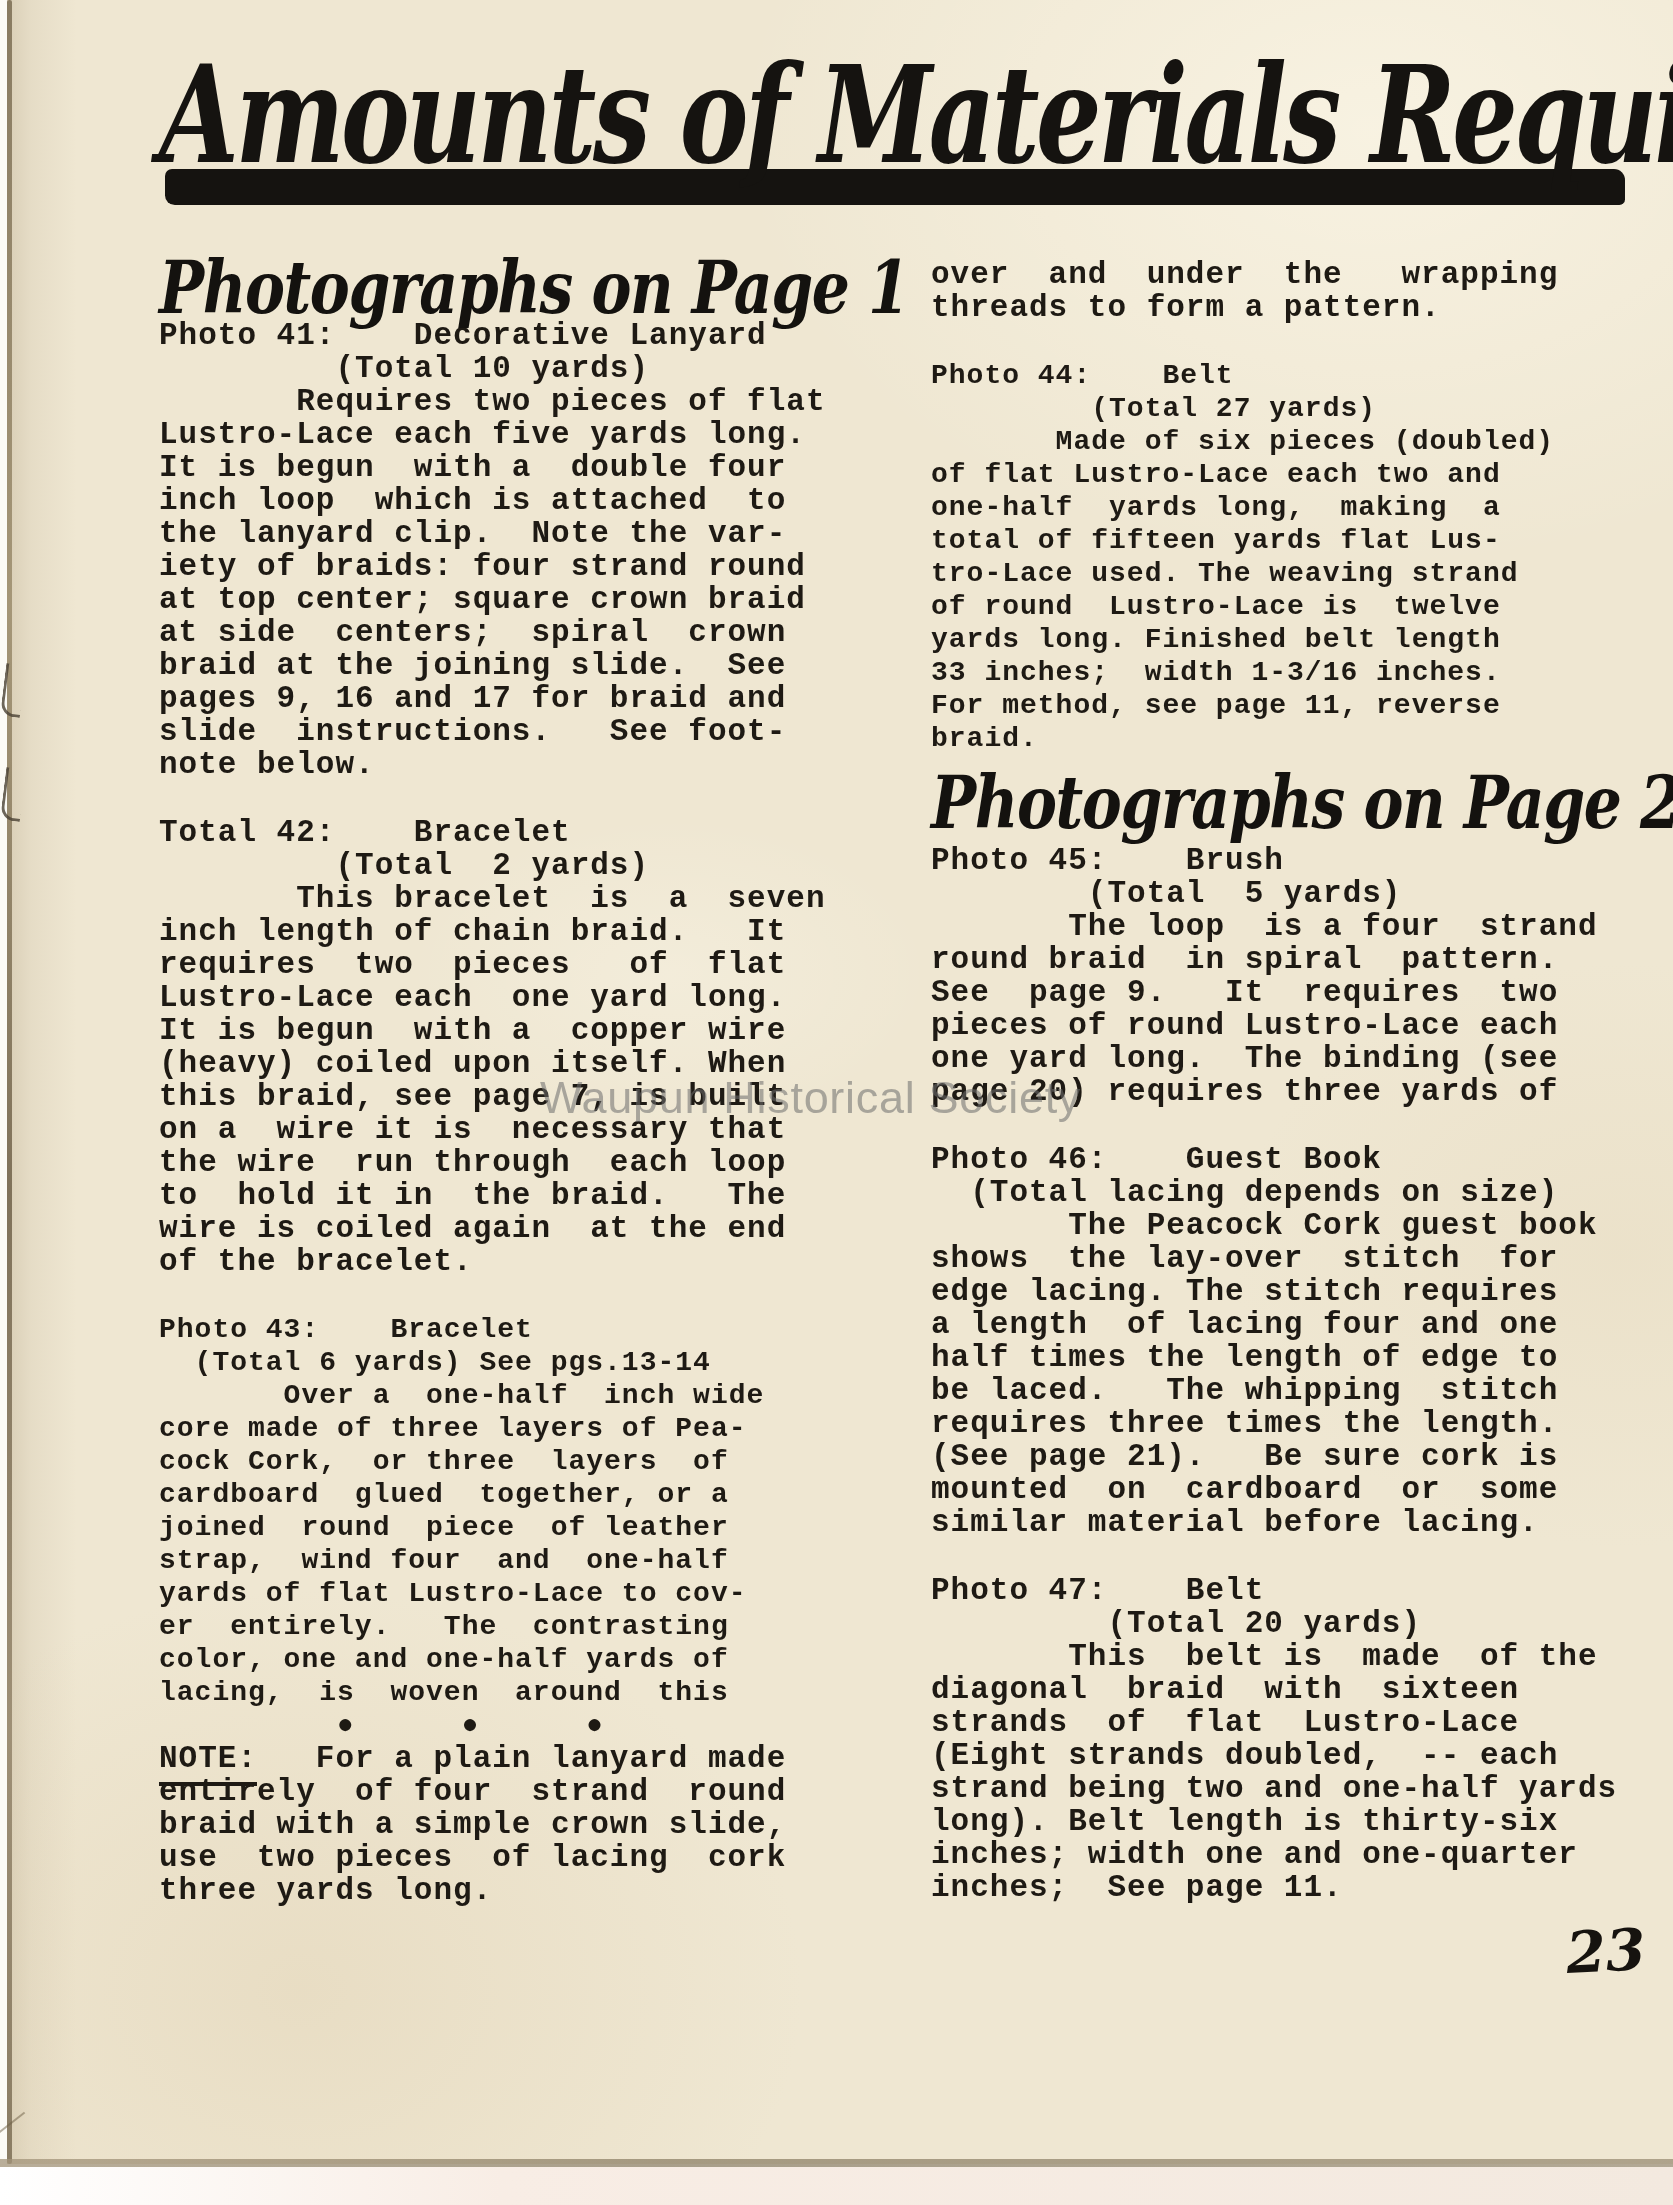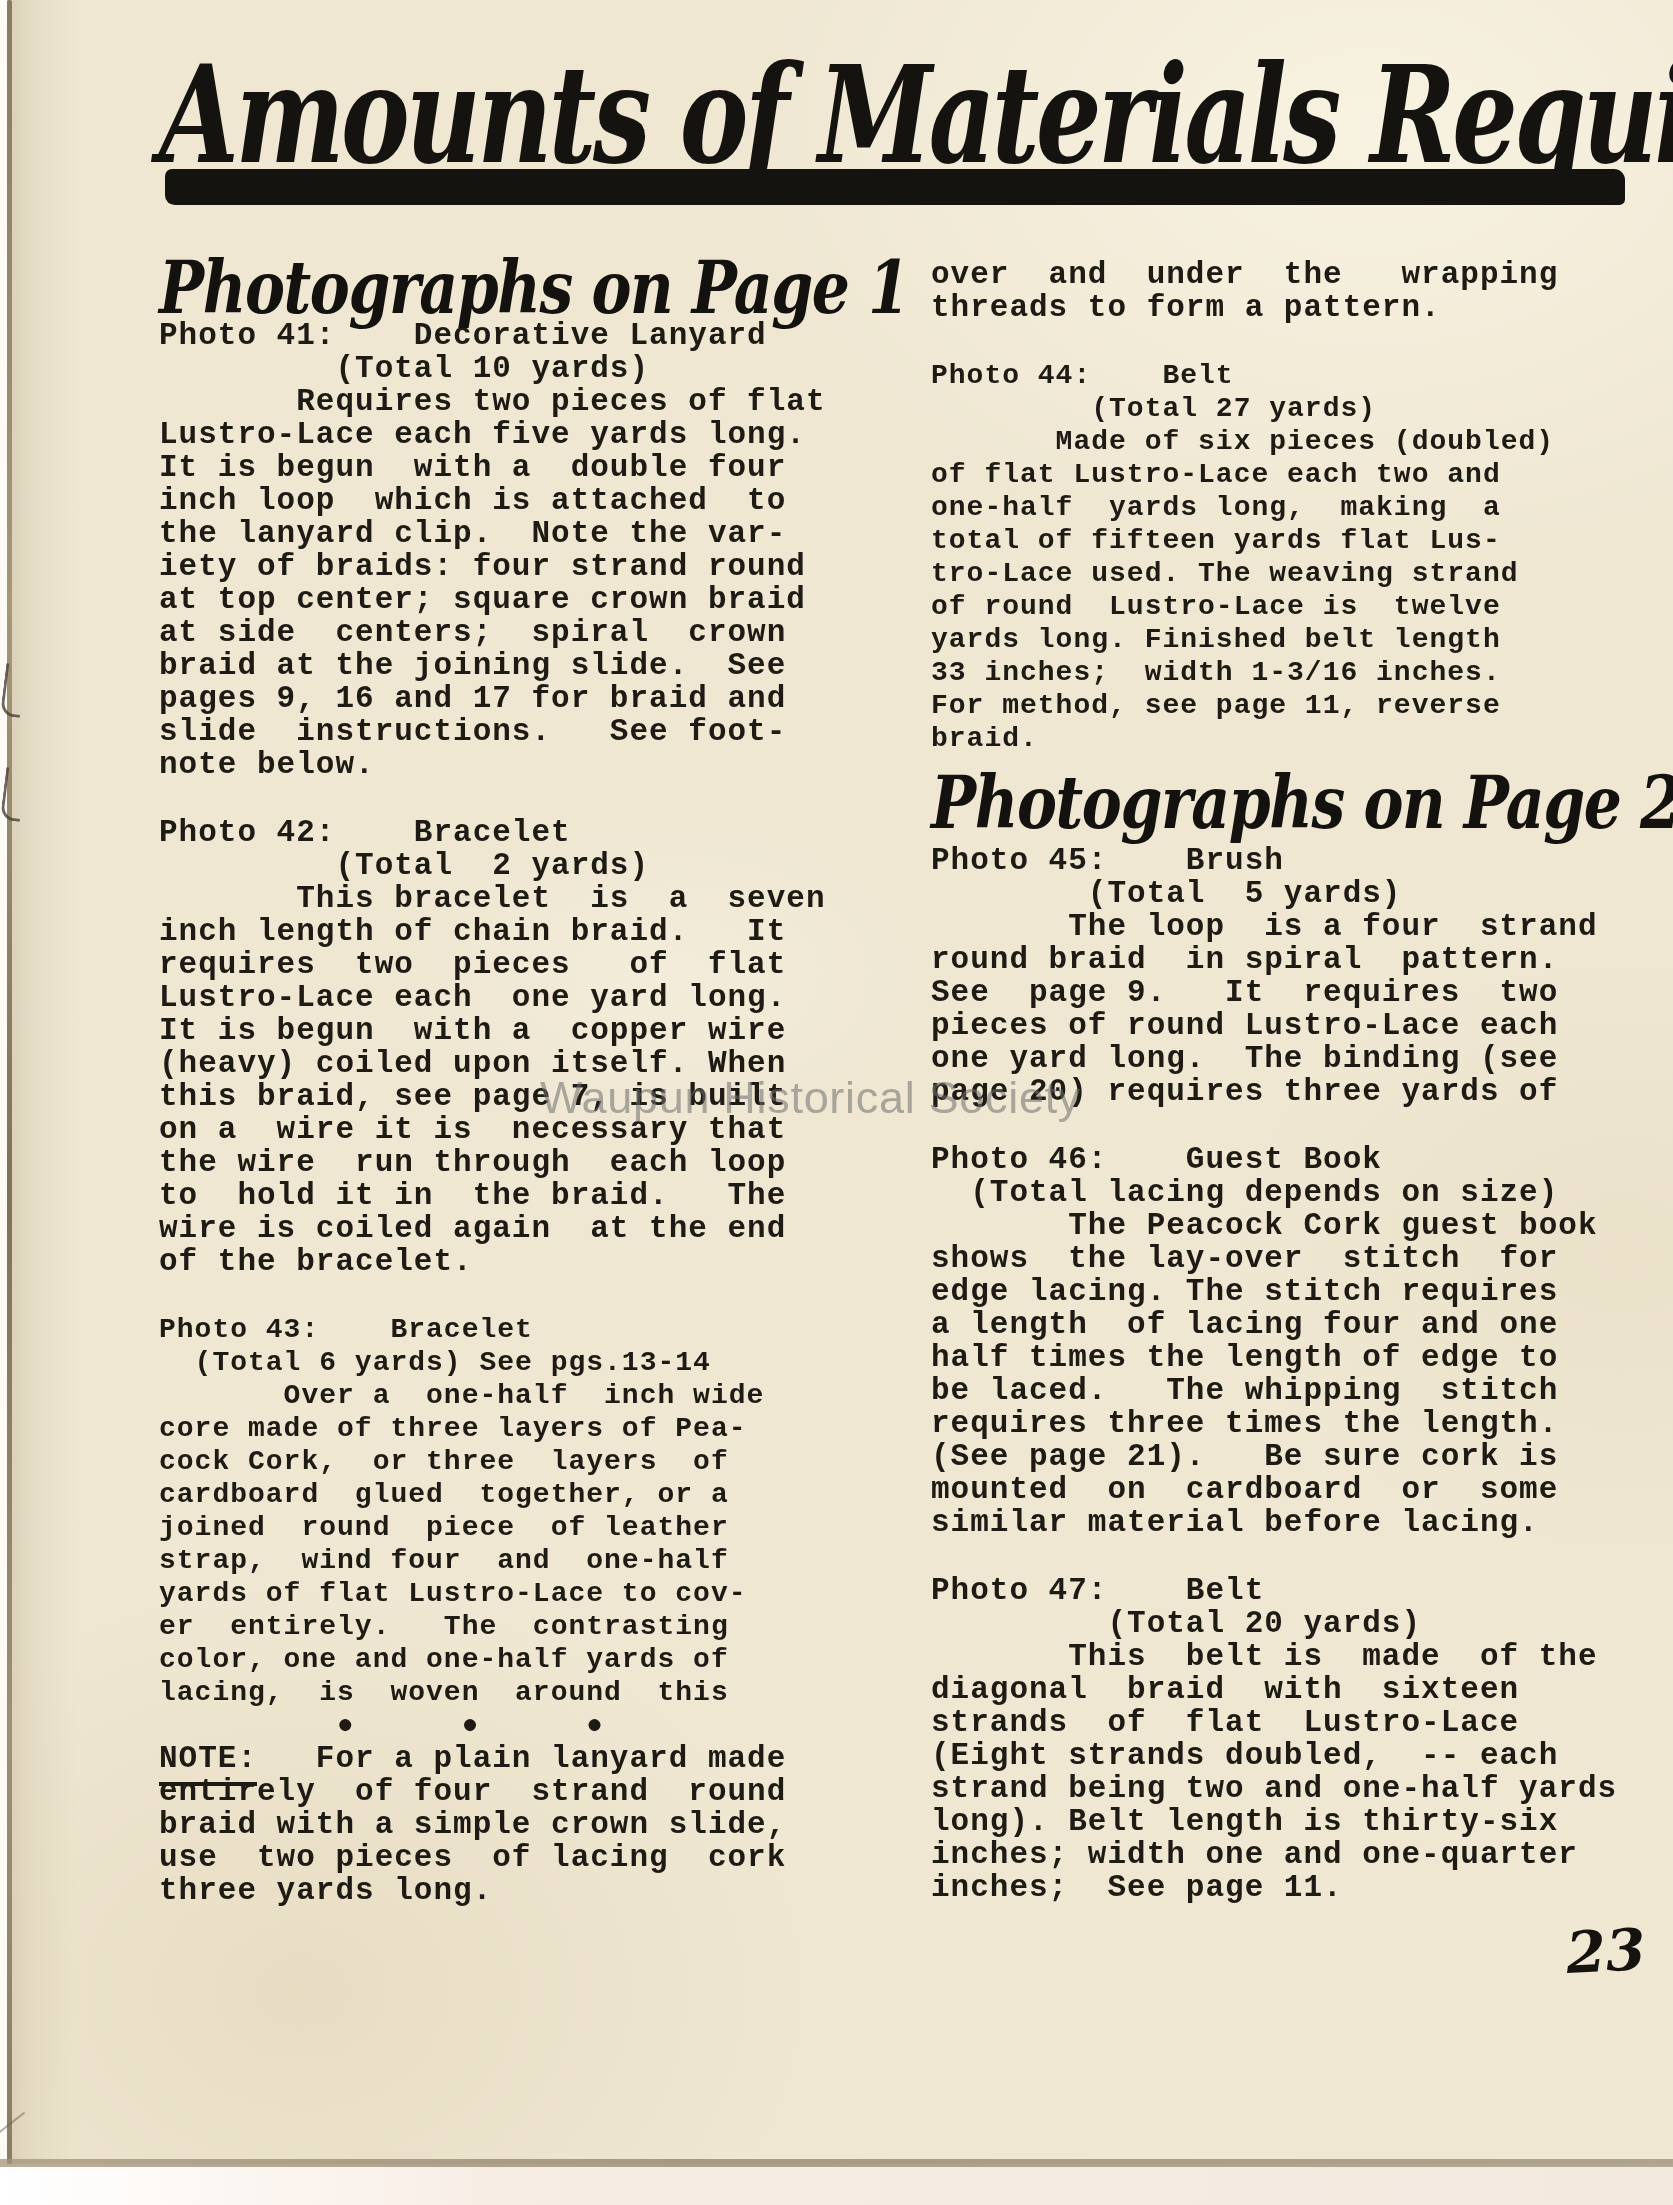--- a/index.html
+++ b/index.html
@@ -119,21 +119,21 @@
       <div class="tline">the lanyard clip.  Note the var-</div>
       <div class="tline">iety of braids: four strand round</div>
       <div class="tline">at top center; square crown braid</div>
       <div class="tline">at side  centers;  spiral  crown</div>
       <div class="tline">braid at the joining slide.  See</div>
       <div class="tline">pages 9, 16 and 17 for braid and</div>
       <div class="tline">slide  instructions.   See foot-</div>
       <div class="tline">note below.</div>
     </div>
   <div class="block">
-      <div class="tline">Photo 42:    Bracelet</div>
+      <div class="tline">Total 42:    Bracelet</div>
       <div class="tline">         (Total  2 yards)</div>
       <div class="tline">       This bracelet  is  a  seven</div>
       <div class="tline">inch length of chain braid.   It</div>
       <div class="tline">requires  two  pieces   of  flat</div>
       <div class="tline">Lustro-Lace each  one yard long.</div>
       <div class="tline">It is begun  with a  copper wire</div>
       <div class="tline">(heavy) coiled upon itself. When</div>
       <div class="tline">this braid, see page 7, is built</div>
       <div class="tline">on a  wire it is  necessary that</div>
       <div class="tline">the wire  run through  each loop</div>

